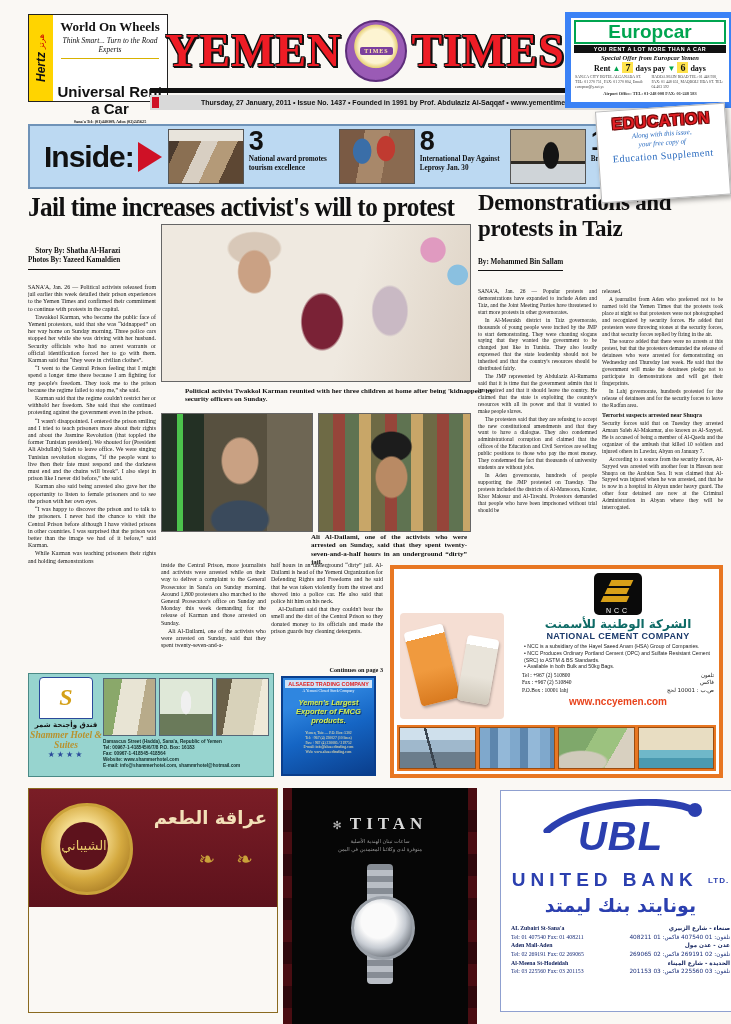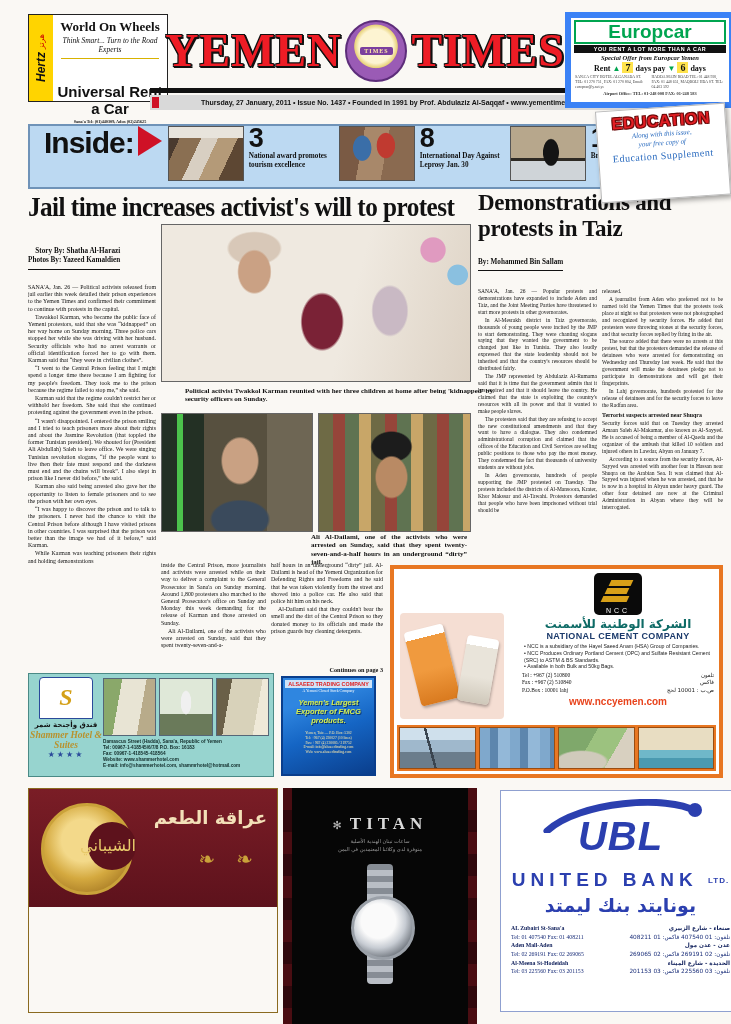--- a/index.html
+++ b/index.html
@@ -46,21 +46,21 @@
 
   .edu{left:598px;top:107px;width:122px;height:82px;background:#fff;border:1px solid #b8b8b8;
        box-shadow:2px 3px 5px rgba(0,0,0,.35);transform:rotate(-4deg);text-align:center;padding:4px 3px;z-index:6;}
   .edu-title{font-family:"Liberation Sans",sans-serif;font-weight:900;font-size:16px;color:#e31e24;letter-spacing:.5px;
        text-shadow:1px 1px 0 #6b0a0a,-1px -1px 0 #6b0a0a,1px -1px 0 #6b0a0a,-1px 1px 0 #6b0a0a;}
   .edu-line{font-style:italic;font-size:7px;color:#2a6bbf;line-height:1.25;}
   .edu-supp{font-size:10px;color:#2a6bbf;letter-spacing:.5px;line-height:1.15;margin-top:2px;}
 
   
   .inside{left:28px;top:124px;width:695px;height:65px;background:#bcd9f2;border:2px solid #6f93b8;
-          display:flex;gap:4px;padding-left:14px;box-sizing:border-box;}
+          display:flex;align-items:center;gap:4px;padding-left:14px;box-sizing:border-box;}
   .inside-label{font-family:"Liberation Sans",sans-serif;font-weight:900;font-size:30px;letter-spacing:-1px;}
   .inside-tri{width:0;height:0;border-left:24px solid #cf1126;border-top:15px solid transparent;border-bottom:15px solid transparent;margin-right:2px;}
   .inside-item{display:flex;align-items:flex-start;gap:5px;}
   .inside-photo{width:74px;height:53px;border:1px solid #555;}
   .ip1{background:linear-gradient(#e8e4dc 0 20%,transparent 20%),linear-gradient(115deg,#4a3a2e 0 16%,#8a6f52 16% 38%,#d8cfc2 38% 55%,#b49a78 55% 75%,#5d4733 75%);}
   .ip2{background:radial-gradient(16px 22px at 30% 40%,#3a6ea8 0 55%,transparent 60%),radial-gradient(16px 22px at 62% 35%,#c03a30 0 55%,transparent 60%),linear-gradient(100deg,#7a5a44 0 30%,#a8886a 30% 60%,#8a6a50 60%);}
   .ip3{background:radial-gradient(13px 22px at 54% 48%,#141414 0 58%,transparent 64%),linear-gradient(#b7a78c 0 58%,#2e2a24 58% 64%,#cfd4d8 64%);}
   .inside-num{font-weight:900;font-size:27px;line-height:.9;font-family:"Liberation Sans",sans-serif;}
   .inside-cap{font-weight:bold;font-size:7.2px;line-height:1.2;width:86px;margin-top:2px;}
 
@@ -162,21 +162,21 @@
      text-shadow:1px 1px 0 #06306e;font-family:"Liberation Sans",sans-serif;}
   .als-contact{font-size:3.7px;color:#ffe9a8;line-height:1.35;margin-top:5px;}
   .als-contact p{margin:0;}
 
   
   .resto{left:28px;top:788px;width:250px;height:225px;box-sizing:border-box;border:1px solid #8a6a20;}
   .resto-top{height:118px;background:linear-gradient(#7a1d26,#5d121c);position:relative;}
   .resto-emblem{position:absolute;left:12px;top:14px;width:86px;height:86px;border-radius:50%;
      background:radial-gradient(circle at 45% 40%,#f3d98a 0 30%,#d4a93f 55%,#8a5c14 100%);border:3px solid #caa23a;}
   .resto-emblem-inner{position:absolute;left:16px;top:16px;width:48px;height:48px;border-radius:50%;background:#5d121c;
-     color:#e8c96a;font-size:16px;text-align:center;line-height:48px;margin-left:28px;}
+     color:#e8c96a;font-size:13px;text-align:center;line-height:48px;}
   .resto-tag{position:absolute;right:10px;top:18px;color:#f3e0b8;font-size:18px;font-weight:bold;}
   .resto-swirl{position:absolute;right:16px;top:58px;color:#caa23a;font-size:20px;letter-spacing:8px;}
   .resto-bottom{height:107px;background:linear-gradient(100deg,#f7ecc8 0 30%,#ecd07a 65%,#e0b54a 100%);position:relative;}
   .resto-name{position:absolute;right:8px;top:8px;color:#b3121a;font-size:13px;font-weight:bold;}
   .resto-contact{position:absolute;left:6px;bottom:6px;font-size:5px;font-weight:bold;color:#7a1d26;line-height:1.35;font-family:"Liberation Sans",sans-serif;}
   .resto-contact p{margin:0;}
 
   .titan{left:283px;top:788px;width:194px;height:289px;background:#060606;box-sizing:border-box;position:absolute;overflow:hidden;}
   .titan-side{position:absolute;top:0;bottom:0;width:9px;background:repeating-linear-gradient(#4a0d12 0 22px,#30080c 22px 44px);}
   .titan-side.l{left:0;} .titan-side.r{right:0;}

